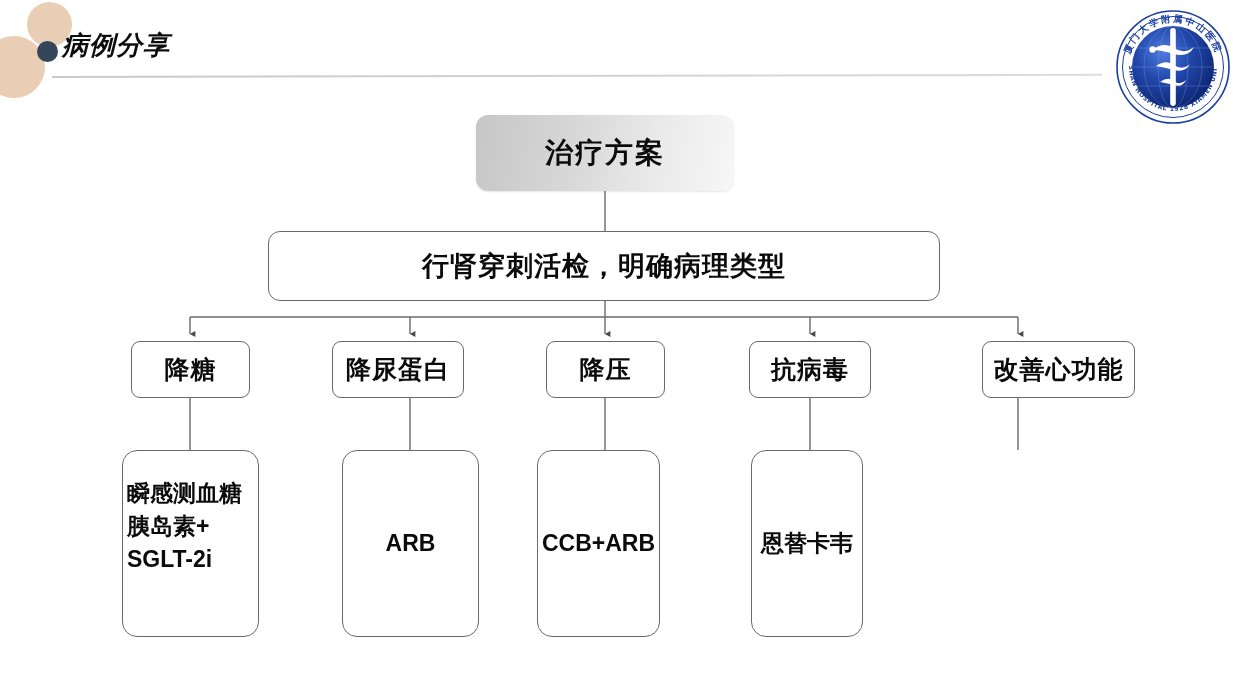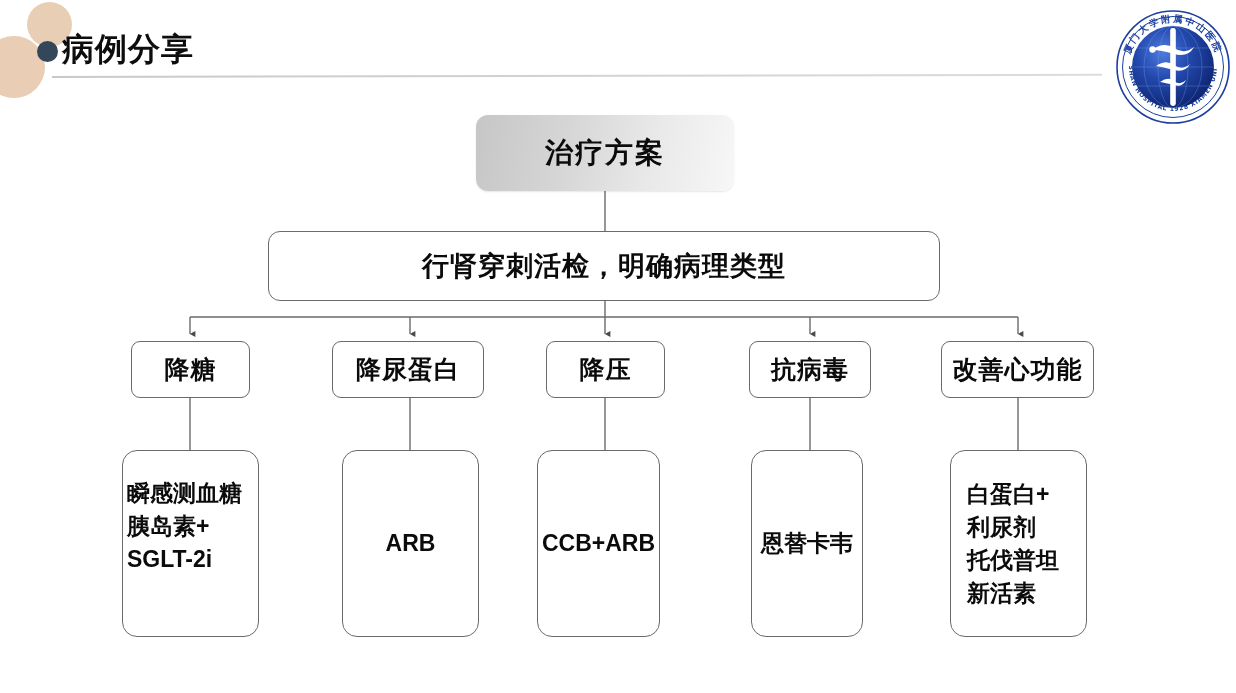--- a/index.html
+++ b/index.html
@@ -35,25 +35,26 @@
     left: 37px;  top: 41px;
     width: 21px; height: 21px;
     background: #33465a;
   }
 
   
   #page-title {
     position: absolute;
     left: 62px;
     top: 28px;
-    font-size: 32px;
+    font-size: 26px;
     font-weight: bold;
     color: #0d0d0d;
     letter-spacing: 1px;
     white-space: nowrap;
+    font-style: italic;
   }
   #title-rule {
     position: absolute;
     left: 52px;
     top: 76px;
     width: 1050px;
     height: 2px;
     background: linear-gradient(to right, #c9c9c9 0%, #d4d4d4 60%, #dcdcdc 100%);
     transform: rotate(-0.12deg);
     transform-origin: left center;
@@ -242,47 +243,41 @@
     <span>治疗方案</span>
   </div>
 
   <div class="node cat-node" style="left:131px;width:119px;">
     <span>降糖</span>
   </div>
 
   <div class="node" id="node-biopsy">
     <span>行肾穿刺活检，明确病理类型</span>
   </div>
-  <div class="node cat-node" style="left:332px;width:152px;">
+  <div class="node cat-node" style="left:332px;width:132px;">
     <span>降尿蛋白</span>
   </div>
   <div class="node cat-node" style="left:546px;width:119px;text-align:right;">
     <span>降压</span>
   </div>
   <div class="node cat-node" style="left:749px;width:122px;">
     <span>抗病毒</span>
   </div>
-  <div class="node cat-node" style="left:941px;width:153px;">
+  <div class="node cat-node" style="left:982px;width:153px;">
     <span>改善心功能</span>
   </div>
 
   <div class="node leaf-node leaf-top-left" style="left:122px;width:137px;">
     <span class="leaf-text">瞬感测血糖
 胰岛素+
 SGLT-2i</span>
   </div>
   <div class="node leaf-node leaf-center" style="left:342px;width:137px;">
     <span class="leaf-text">ARB</span>
   </div>
   <div class="node leaf-node leaf-center" style="left:537px;width:123px;">
     <span class="leaf-text">CCB+ARB</span>
   </div>
   <div class="node leaf-node leaf-center" style="left:751px;width:112px;">
     <span class="leaf-text">恩替卡韦</span>
   </div>
-  <div class="node leaf-node leaf-mid-left" style="left:950px;width:137px;">
-    <span class="leaf-text">白蛋白+
-利尿剂
-托伐普坦
-新活素</span>
-  </div>
 
 </div>
 
 </body></html>

